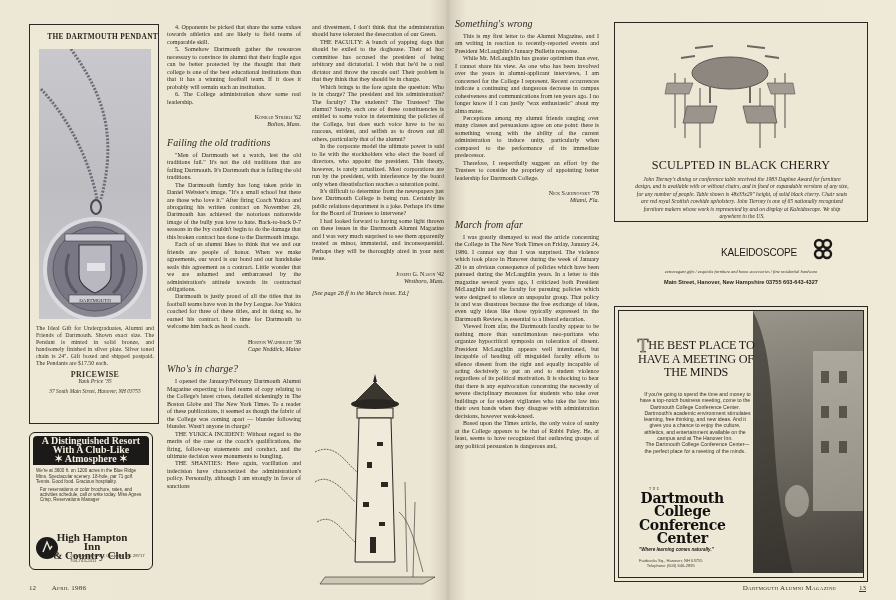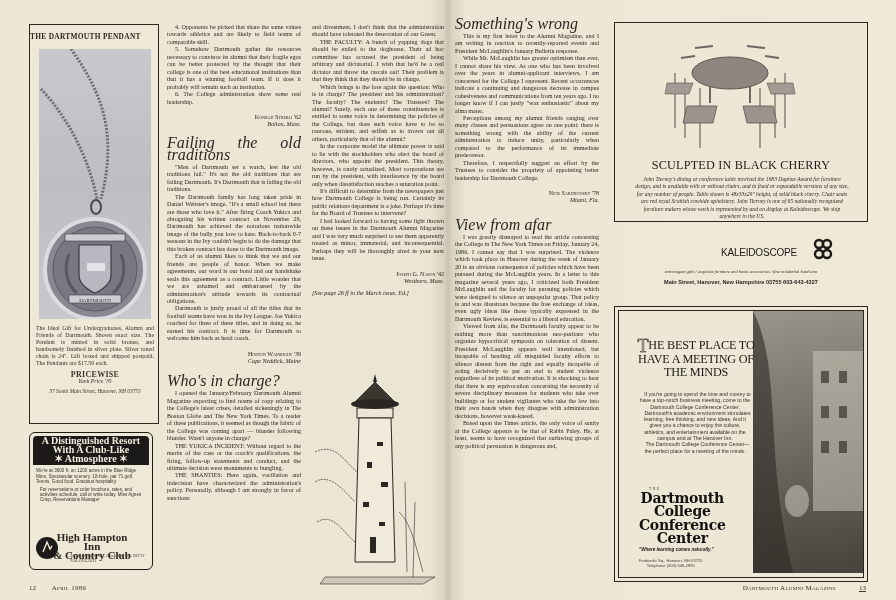--- a/index.html
+++ b/index.html
@@ -6,28 +6,28 @@
   html, body { width: 896px; height: 600px; overflow: hidden; background: #e9e3d2; }
   body { font-family: "Liberation Serif", "DejaVu Serif", serif; color: #2a2620; position: relative; }
   .spread { position: absolute; left: 0; top: 0; width: 896px; height: 600px; background: linear-gradient(90deg, #ede7d6 0%, #ebe5d3 48%, #d8d1bf 49.6%, #c9c2b0 50%, #d8d1bf 50.4%, #ece6d5 52%, #efe9d8 100%); }
   .page { position: absolute; top: 0; height: 600px; }
   .left { left: 0; width: 448px; }
   .right { left: 448px; width: 448px; }
 
   .col { position: absolute; font-size: 6.1px; line-height: 7.45px; text-align: justify; hyphens: auto; }
   .col p { text-indent: 8px; margin: 0; }
   .col p.noind { text-indent: 0; }
-  .col h3 { font-style: italic; font-weight: normal; font-size: 16px; line-height: 12px; margin: 8px 0 3px 0; letter-spacing: 0.1px; color: #2b2722; }
+  .col h3 { font-style: italic; font-weight: normal; font-size: 10px; line-height: 12px; margin: 8px 0 3px 0; letter-spacing: 0.1px; color: #2b2722; }
   .sig { text-align: right; font-variant: small-caps; font-size: 6.1px; line-height: 7.4px; margin-top: 8px; }
   .loc { text-align: right; font-style: italic; font-size: 6.1px; line-height: 7.4px; margin-bottom: 4px; }
   .editor-note { font-style: italic; font-size: 6.1px; margin-top: 5px; }
 
   
   .pendant-ad { position: absolute; left: 29px; top: 24px; width: 130px; height: 400px; border: 1.2px solid #2c2824; background: #eee8d7; }
-  .pendant-title { font-size: 7.4px; font-weight: bold; letter-spacing: 0.3px; text-align: left; margin-top: 7px; color: #2b2620; }
+  .pendant-title { font-size: 7.4px; font-weight: bold; letter-spacing: 0.3px; text-align: right; margin-top: 7px; color: #2b2620; }
   .pendant-photo { position: absolute; left: 9px; top: 24px; width: 112px; height: 270px; background: linear-gradient(180deg, #c9c8cc 0%, #bebdc2 50%, #c8c7cc 100%); }
   .pendant-body { position: absolute; left: 6px; top: 300px; width: 118px; font-size: 5.9px; line-height: 7.1px; text-align: justify; color: #3a342b; }
   .pricewise { text-align: center; font-weight: bold; font-size: 8px; letter-spacing: 0.3px; margin-top: 3px; }
   .yank { text-align: center; font-style: italic; font-size: 5.8px; }
   .addr { text-align: center; font-style: italic; font-size: 5.4px; margin-top: 3px; }
 
   
   .resort-ad { position: absolute; left: 29px; top: 432px; width: 124px; height: 138px; border: 1.3px solid #1e1b18; border-radius: 6px; background: #eee8d7; }
   .resort-head { margin: 3px 3px 0 3px; background: #1c1a18; color: #f1ebdb; text-align: center; font-weight: bold; font-size: 10px; line-height: 8.8px; padding: 1px 2px 2px; border-radius: 4px 4px 0 0; }
   .resort-body { font-size: 4.6px; line-height: 5.4px; padding: 3px 6px 0 6px; color: #3a342b; font-family: "Liberation Sans", sans-serif; }
@@ -183,21 +183,21 @@
 
   <div class="page right">
     <div class="col" style="left:7px; top:18px; width:144px;">
       <h3 style="margin-top:0;">Something's wrong</h3>
       <p>This is my first letter to the Alumni Magazine, and I am writing in reaction to recently-reported events and President McLaughlin's January Bulletin response.</p>
       <p>While Mr. McLaughlin has greater optimism than ever, I cannot share his view. As one who has been involved over the years in alumni-applicant interviews, I am concerned for the College I represent. Recent occurrences indicate a continuing and dangerous decrease in campus cohesiveness and communications from ten years ago. I no longer know if I can justly "wax enthusiastic" about my alma mater.</p>
       <p>Perceptions among my alumni friends ranging over many classes and persuasions agree on one point: there is something wrong with the ability of the current administration to induce unity, particularly when compared to the performance of its immediate predecessor.</p>
       <p>Therefore, I respectfully suggest an effort by the Trustees to consider the propriety of appointing better leadership for Dartmouth College.</p>
       <div class="sig">Nick Sakhnovsky '78</div>
       <div class="loc">Miami, Fla.</div>
-      <h3 style="margin-top:14px;">View from afar</h3>
+      <h3 style="margin-top:14px;">March from afar</h3>
       <p>I was greatly dismayed to read the article concerning the College in The New York Times on Friday, January 24, 1986. I cannot say that I was surprised. The violence which took place in Hanover during the week of January 20 is an obvious consequence of policies which have been pursued during the McLaughlin years. In a letter to this magazine several years ago, I criticized both President McLaughlin and the faculty for pursuing policies which were designed to silence an unpopular group. That policy is and was disastrous because the free exchange of ideas, even ugly ideas like those typically expressed in the Dartmouth Review, is essential to a liberal education.</p>
       <p>Viewed from afar, the Dartmouth faculty appear to be nothing more than sanctimonious neo-puritans who organize hypocritical symposia on toleration of dissent. President McLaughlin appears well intentioned, but incapable of heading off misguided faculty efforts to silence dissent from the right and equally incapable of acting decisively to put an end to student violence regardless of its political motivation. It is shocking to hear that there is any equivocation concerning the necessity of severe disciplinary measures for students who take over buildings or for student vigilantes who take the law into their own hands when they disagree with administration decisions, however weak-kneed.</p>
       <p>Based upon the Times article, the only voice of sanity at the College appears to be that of Rabbi Paley. He, at least, seems to have recognized that outlawing groups of any political persuasion is dangerous and,</p>
     </div>
 
     <div class="kal-ad" style="left:166px;">
       <svg class="kal-img" viewBox="0 0 150 125">
         <g stroke="#6c6760" stroke-width="1.2" fill="none">
           <path d="M30 50 L30 110 M45 60 L45 120 M105 60 L105 120 M120 50 L120 110"></path>
           <path d="M20 45 L20 100 M130 45 L130 100"></path>

